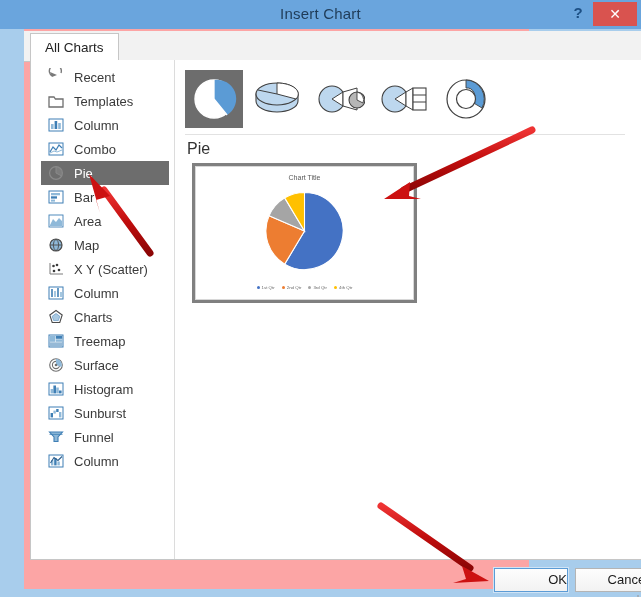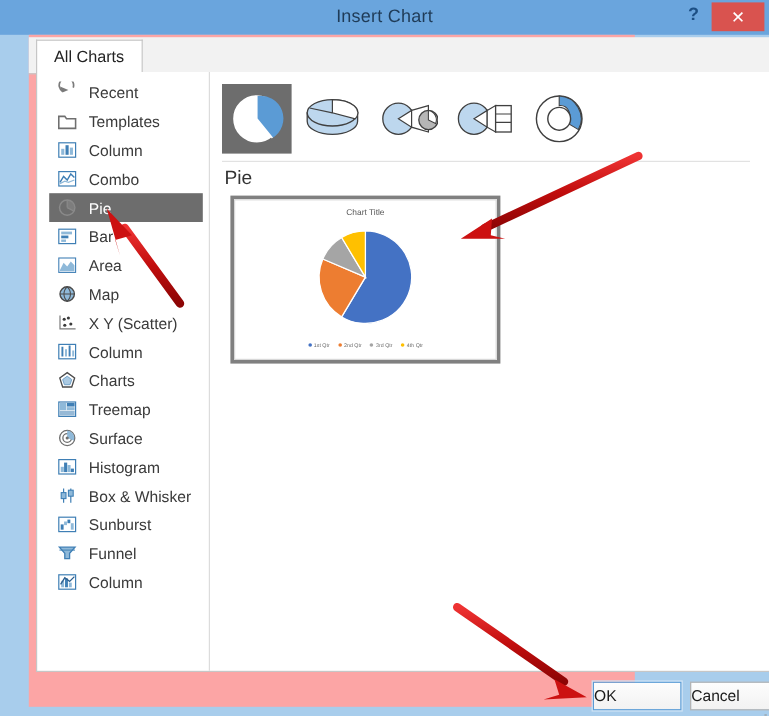--- a/index.html
+++ b/index.html
@@ -250,21 +250,21 @@
   }
   .btn {
     position: absolute;
     top: 7px;
     width: 74px; height: 24px;
     font-size: 13px;
     color: #1a1a1a;
     background: linear-gradient(#fdfdfd, #f2f2f2);
     border: 1px solid #b4b4b4;
     line-height: 22px;
-    text-align: left;
+    text-align: right;
     box-sizing: border-box;
     cursor: pointer;
   }
   .btn.ok {
     left: 464px;
     border: 1px solid #5b9bd5;
     outline: 1px solid #cfe3f5;
   }
   .btn.cancel { left: 545px; }
   .grip {
@@ -443,31 +443,20 @@
             <span class="side-icon">
               <svg width="18" height="18" viewBox="0 0 18 18">
                 <rect x="2" y="3" width="14" height="12" fill="none" stroke="#3f7fb5" stroke-width="1"></rect>
                 <rect x="3.6" y="9" width="2.6" height="4.4" fill="#8fb9d9"></rect>
                 <rect x="6.4" y="5.5" width="2.6" height="7.9" fill="#3f7fb5"></rect>
                 <rect x="9.2" y="7.5" width="2.6" height="5.9" fill="#8fb9d9"></rect>
                 <rect x="12" y="10.5" width="2.6" height="2.9" fill="#3f7fb5"></rect>
               </svg>
             </span>
             <span class="side-label">Histogram</span>
-          </div>
-          <div class="side-item">
-            <span class="side-icon">
-              <svg width="18" height="18" viewBox="0 0 18 18">
-                <line x1="6" y1="3" x2="6" y2="15" stroke="#3f7fb5" stroke-width="1"></line>
-                <rect x="4" y="6.5" width="4" height="5" fill="#8fb9d9" stroke="#3f7fb5" stroke-width=".9"></rect>
-                <line x1="12" y1="3" x2="12" y2="15" stroke="#3f7fb5" stroke-width="1"></line>
-                <rect x="10" y="4.5" width="4" height="5" fill="#8fb9d9" stroke="#3f7fb5" stroke-width=".9"></rect>
-              </svg>
-            </span>
-            <span class="side-label">Box &amp; Whisker</span>
           </div>
           <div class="side-item">
             <span class="side-icon">
               <svg width="18" height="18" viewBox="0 0 18 18">
                 <rect x="2" y="3" width="14" height="12" fill="none" stroke="#3f7fb5" stroke-width="1"></rect>
                 <rect x="3.6" y="9" width="2.4" height="4.4" fill="#3f7fb5"></rect>
                 <rect x="6.4" y="6.6" width="2.4" height="3" fill="#8fb9d9"></rect>
                 <rect x="9.2" y="5" width="2.4" height="3" fill="#3f7fb5"></rect>
                 <rect x="12" y="8" width="2.4" height="5.4" fill="#8fb9d9"></rect>
               </svg>

